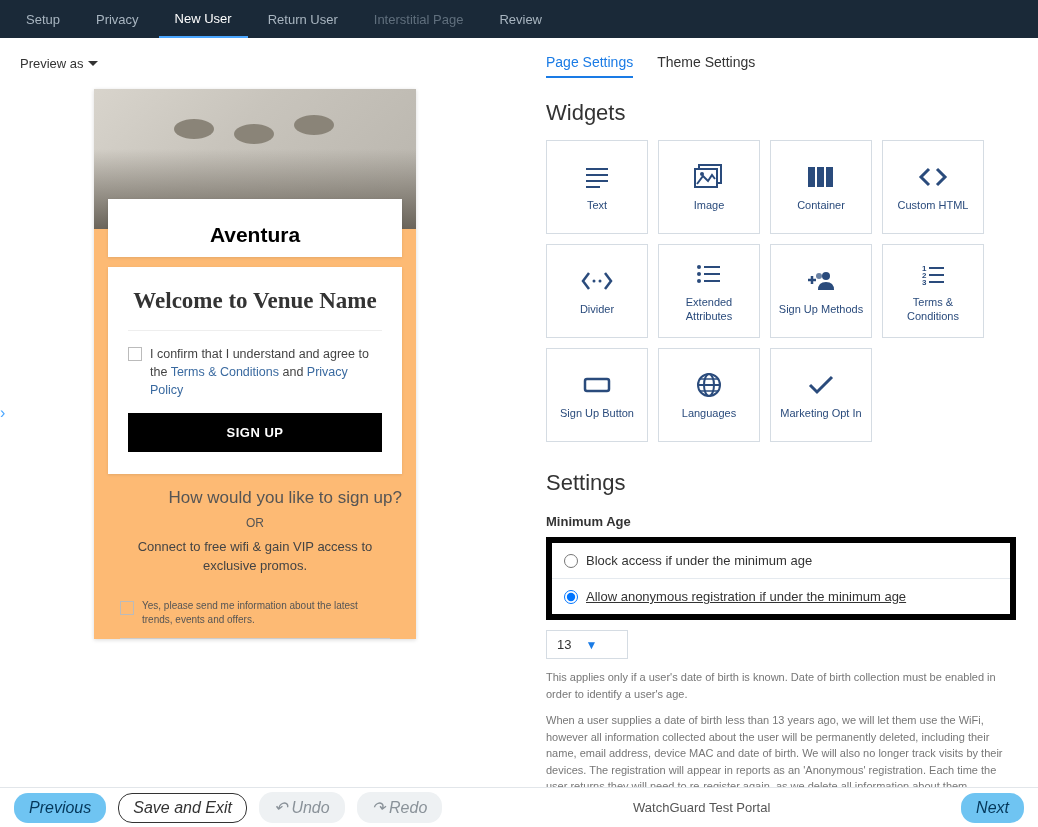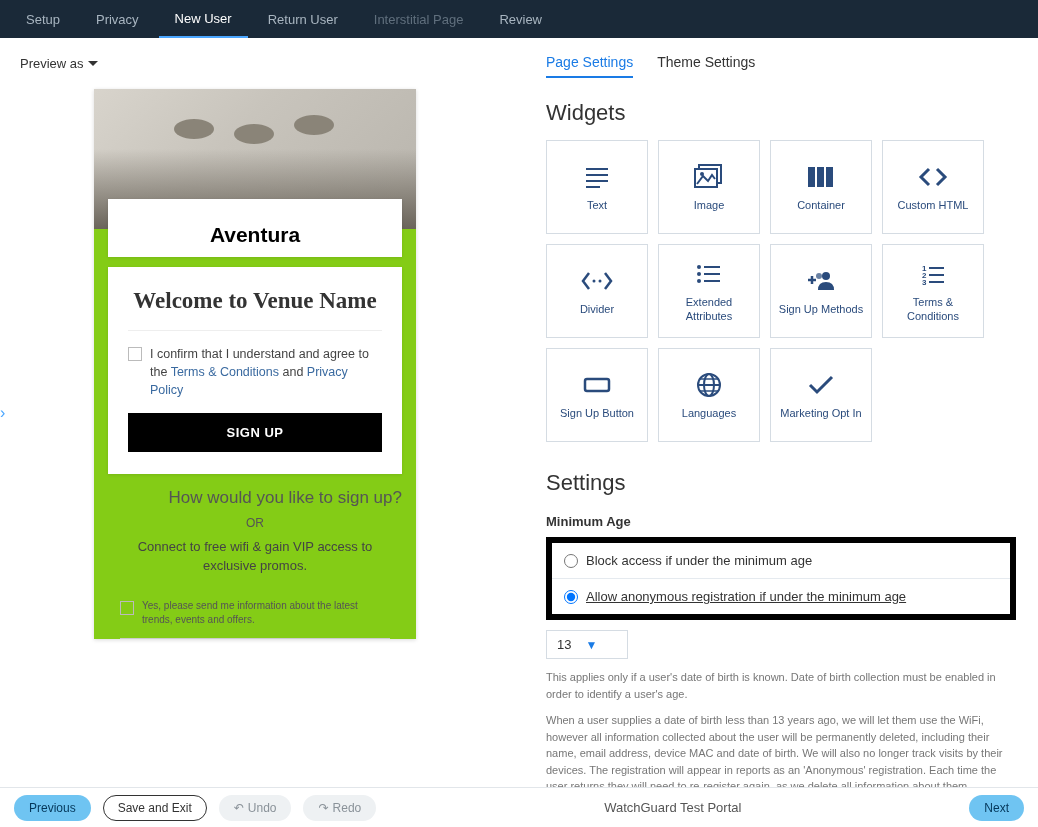--- a/index.html
+++ b/index.html
@@ -11,21 +11,21 @@
 .topnav-item.active { color: #fff; border-bottom: 2px solid #4aa6ff; }
 .topnav-item.disabled { color: #606f7d; }
 
 
 .main { flex: 1; display: flex; overflow: hidden; }
 .left-panel { width: 540px; background: #fff; padding: 18px 50px 10px 20px; position: relative; overflow: hidden; }
 .preview-as { font-size: 13px; color: #333; display: flex; align-items: center; gap: 4px; cursor: pointer; margin-bottom: 18px; }
 .chevron-down { display: inline-block; border-left: 5px solid transparent; border-right: 5px solid transparent; border-top: 5px solid #333; }
 
 
-.phone-frame { width: 322px; margin: 0 auto; background: #84cc16; box-shadow: 0 1px 4px rgba(0,0,0,0.15); }
+.phone-frame { width: 322px; margin: 0 auto; background: #fdba74; box-shadow: 0 1px 4px rgba(0,0,0,0.15); }
 .hero-img { width: 100%; height: 140px; background: linear-gradient(135deg,#d8d4cc 0%,#c8c4bc 40%,#b8b4ac 100%); position: relative; overflow: hidden; }
 .hero-img::before { content:""; position:absolute; top:30px; left:80px; width:40px; height:20px; background:#8a8478; border-radius:50%; box-shadow: 60px 5px 0 0 #8a8478, 120px -4px 0 0 #8a8478; }
 .hero-content { position:absolute; bottom:0; left:0; right:0; height:80px; background: linear-gradient(0deg,#6a645a 0%,transparent 100%); }
 .brand-card { background: #fff; margin: -30px 14px 0 14px; padding: 24px 0 10px 0; text-align: center; position: relative; box-shadow: 0 1px 3px rgba(0,0,0,0.1); }
 .brand-name { font-size: 21px; font-weight: 700; color: #000; }
 .welcome-card { background:#fff; margin:10px 14px 0 14px; padding: 18px 20px 22px 20px; box-shadow: 0 1px 3px rgba(0,0,0,0.1); }
 .welcome-title { font-family: Georgia, serif; font-size: 23px; font-weight: 700; text-align: center; line-height: 1.35; margin-bottom: 14px; border-bottom:1px solid #eee; padding-bottom:14px;}
 .consent-row { display: flex; align-items: flex-start; gap: 8px; font-size: 12.5px; color: #444; line-height: 1.45; text-align: center; margin-bottom: 14px; }
 .consent-row .cb { width: 14px; height: 14px; border: 1px solid #bbb; flex: 0 0 14px; margin-top: 2px; }
 .consent-text { flex: 1; text-align: left; }
@@ -58,21 +58,21 @@
 .radio-row { display: flex; align-items: center; gap: 8px; padding: 10px 12px; font-size: 13px; color: #333; }
 .radio-row + .radio-row { border-top: 1px solid #e5eaef; text-decoration: underline; }
 .radio-row input[type=radio] { width: 14px; height: 14px; }
 .age-select { margin-top: 10px; border: 1px solid #d5dce3; padding: 6px 30px 6px 10px; font-size: 13px; color: #333; display: inline-flex; align-items: center; gap: 14px; position: relative; cursor:pointer;}
 .age-select .sel-chevron { color:#1a7be5; font-size:12px;}
 .helper-text { font-size: 11px; color: #777; line-height: 1.5; margin-top: 10px; }
 .helper-text p + p { margin-top: 10px; }
 
 
 .footer { height: 40px; border-top: 1px solid #e2e6ea; display: flex; align-items: center; padding: 0 14px; gap: 12px; font-size: 12px; background:#fff;}
-.btn-pill { border-radius: 14px; padding: 5px 14px; font-size: 12px; cursor: pointer; border: 1px solid transparent; }
+.btn-pill { border-radius: 14px; padding: 5px 14px; font-size: 16px; cursor: pointer; border: 1px solid transparent; font-style: italic; }
 .btn-prev { background: #6fc4f2; color: #04375a; }
 .btn-save { background: #fff; border: 1px solid #333; color: #333; }
 .btn-undo { background: #eef1f3; color: #8a9299; display:inline-flex; align-items:center; gap:4px;}
 .footer-spacer { flex:1; text-align:center; color:#555; font-size:13px; }
 .btn-next { background: #6fc4f2; color: #04375a; }
 
 svg { display: block; }
 </style>
 </head>
 <body>

